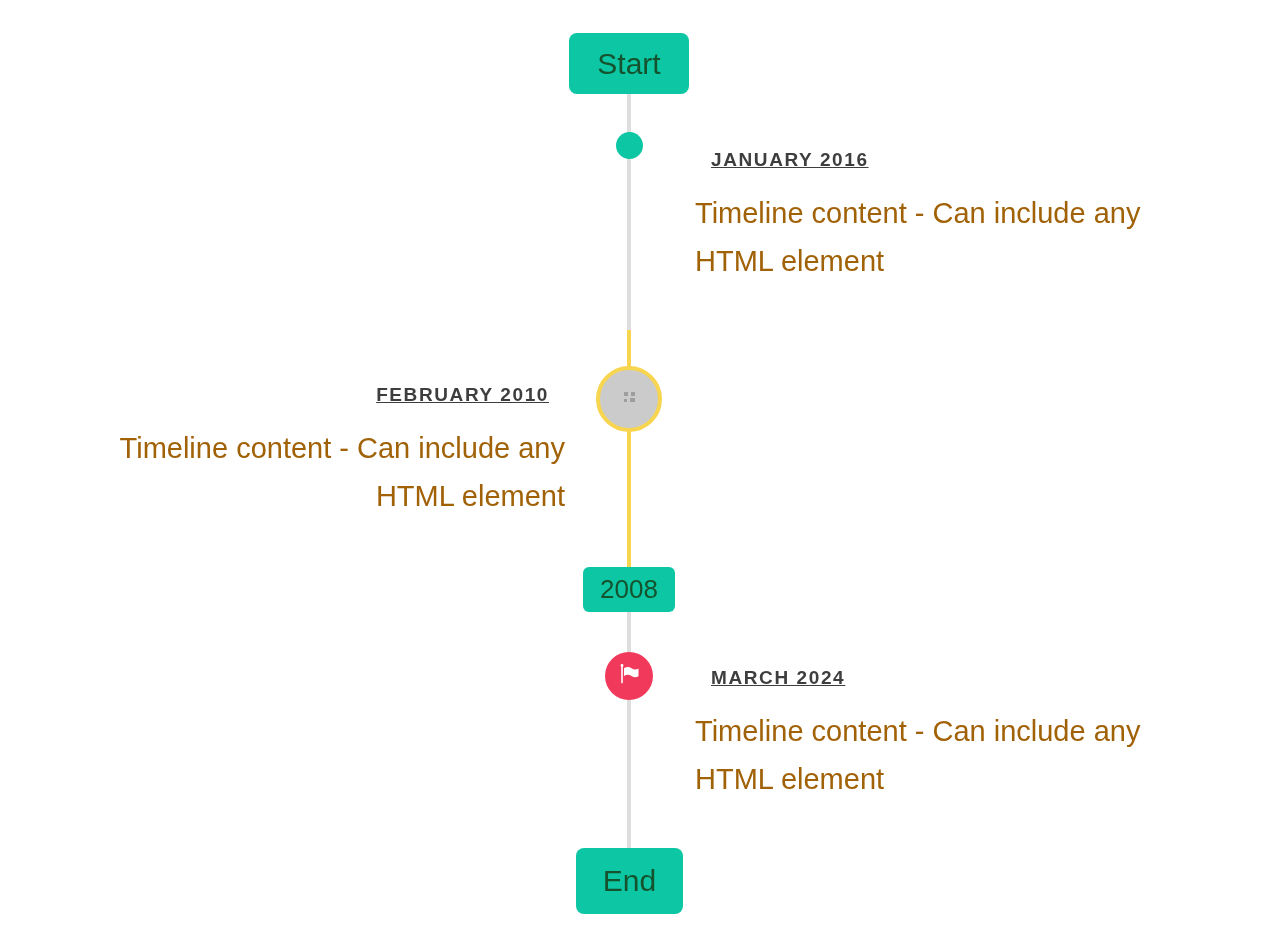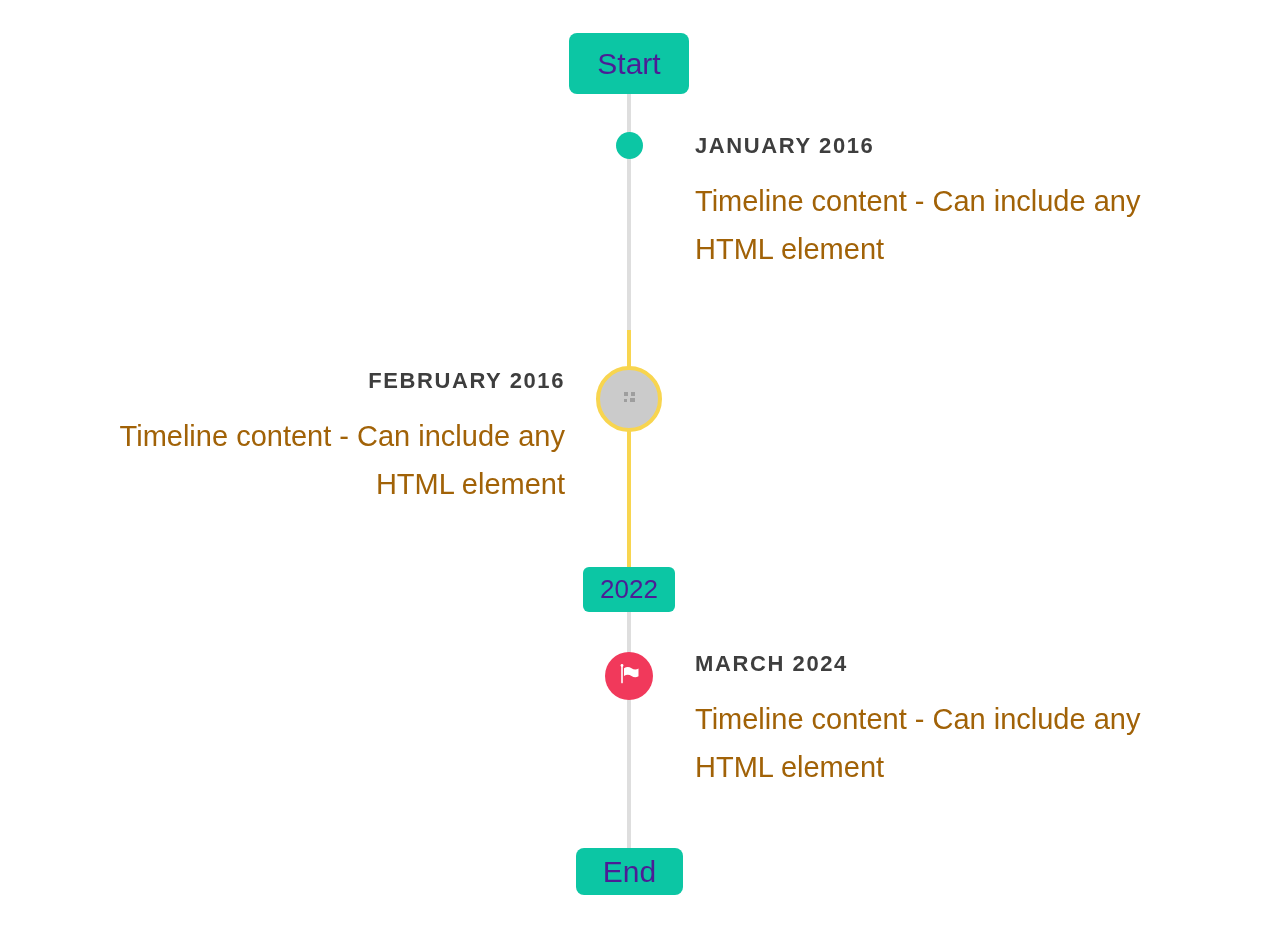--- a/index.html
+++ b/index.html
@@ -28,27 +28,27 @@
     height: 237px;
     background: #f8d54f;
   }
   
   .badge {
     position: absolute;
     display: flex;
     align-items: center;
     justify-content: center;
     background: #0cc6a4;
-    color: #4c1d95;
+    color: #14532d;
     border-radius: 8px;
     box-sizing: border-box;
   }
   .badge.start { left: 569px; top: 33px;  width: 120px; height: 61px; font-size: 30px; }
   .badge.year  { left: 583px; top: 567px; width: 92px;  height: 45px; font-size: 26px; border-radius: 6px; }
-  .badge.end   { left: 576px; top: 848px; width: 107px; height: 47px; font-size: 30px; }
+  .badge.end   { left: 576px; top: 848px; width: 107px; height: 66px; font-size: 30px; }
   
   .marker { position: absolute; border-radius: 50%; }
   .marker.dot {
     left: 616px; top: 132px;
     width: 27px; height: 27px;
     background: #0cc6a4;
   }
   .marker.image {
     left: 596px; top: 366px;
     width: 58px; height: 58px;
@@ -70,25 +70,26 @@
   .entry {
     position: absolute;
     width: 525px;
   }
   .entry.right { left: 695px; text-align: left; }
   .entry.left  { left: 40px;  text-align: right; }
   .entry.e1 { top: 133px; }
   .entry.e2 { top: 368px; }
   .entry.e3 { top: 651px; }
   .entry .period {
-    margin: 0;
-    font-size: 22px;
+    margin: 16px;
+    font-size: 19px;
     font-weight: 700;
     letter-spacing: 1.6px;
     color: #3e3e3e;
+    text-decoration: underline;
   }
   .entry .content {
     margin: 18px 0 0 0;
     font-size: 29px;
     line-height: 48px;
     font-weight: 400;
     color: #a16207;
   }
 </style>
 </head>
@@ -115,26 +116,26 @@
       <svg width="17" height="15" viewBox="0 0 17 15">
         <rect x="3" y="2" width="4" height="4" fill="#9e9e9e"></rect>
         <rect x="10" y="2" width="4" height="4" fill="#9e9e9e"></rect>
         <rect x="3" y="9" width="3" height="3" fill="#9e9e9e"></rect>
         <rect x="9" y="8" width="5" height="4" fill="#9e9e9e"></rect>
       </svg>
     </span>
   </div>
 
   <div class="entry left e2">
-    <h3 class="period">FEBRUARY 2016</h3>
+    <h3 class="period">FEBRUARY 2010</h3>
     <p class="content">Timeline content - Can include any HTML element</p>
   </div>
 
   <div class="badge year">
-    <span>2022</span>
+    <span>2008</span>
   </div>
 
   <div class="marker flag">
     <span>
       <svg width="24" height="24" viewBox="0 0 24 24">
         <circle cx="5" cy="3.4" r="1.4" fill="#ffffff"></circle>
         <rect x="4.2" y="3.4" width="1.6" height="18" rx="0.8" fill="#ffffff"></rect>
         <path d="M7 6.2 C 9.5 4.6, 12 4.6, 14.5 6.2 C 17 7.8, 19.5 7.8, 21.5 6.4 L 21.5 14.2 C 19.5 15.6, 17 15.6, 14.5 14 C 12 12.4, 9.5 12.4, 7 14 Z" fill="#ffffff"></path>
       </svg>
     </span>

